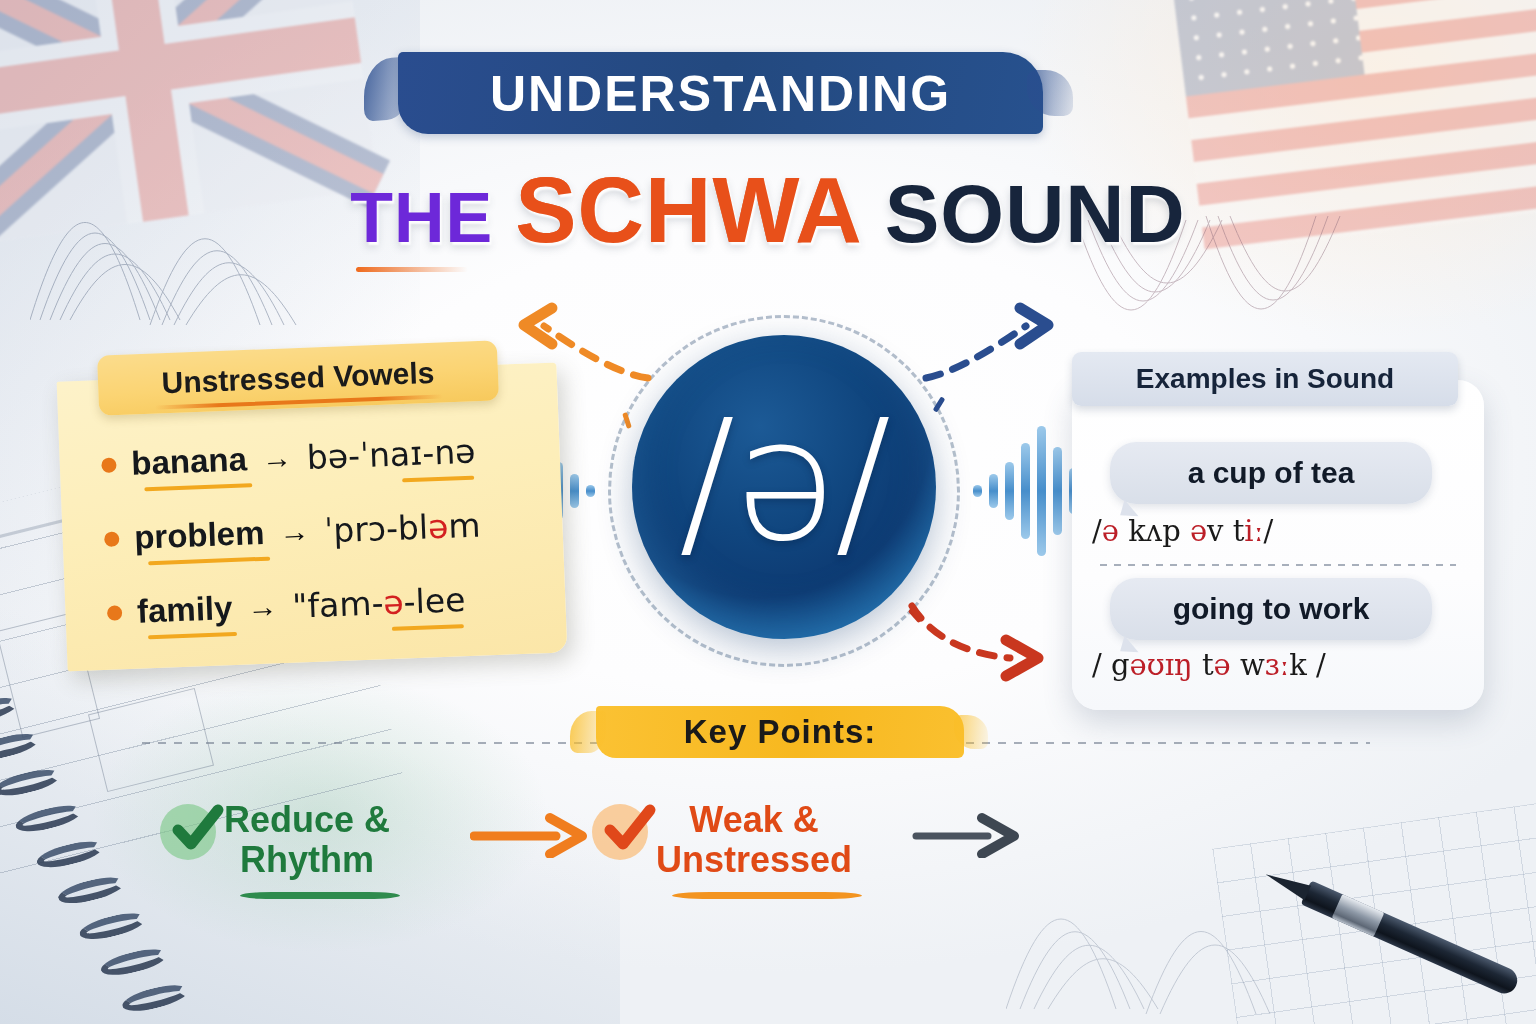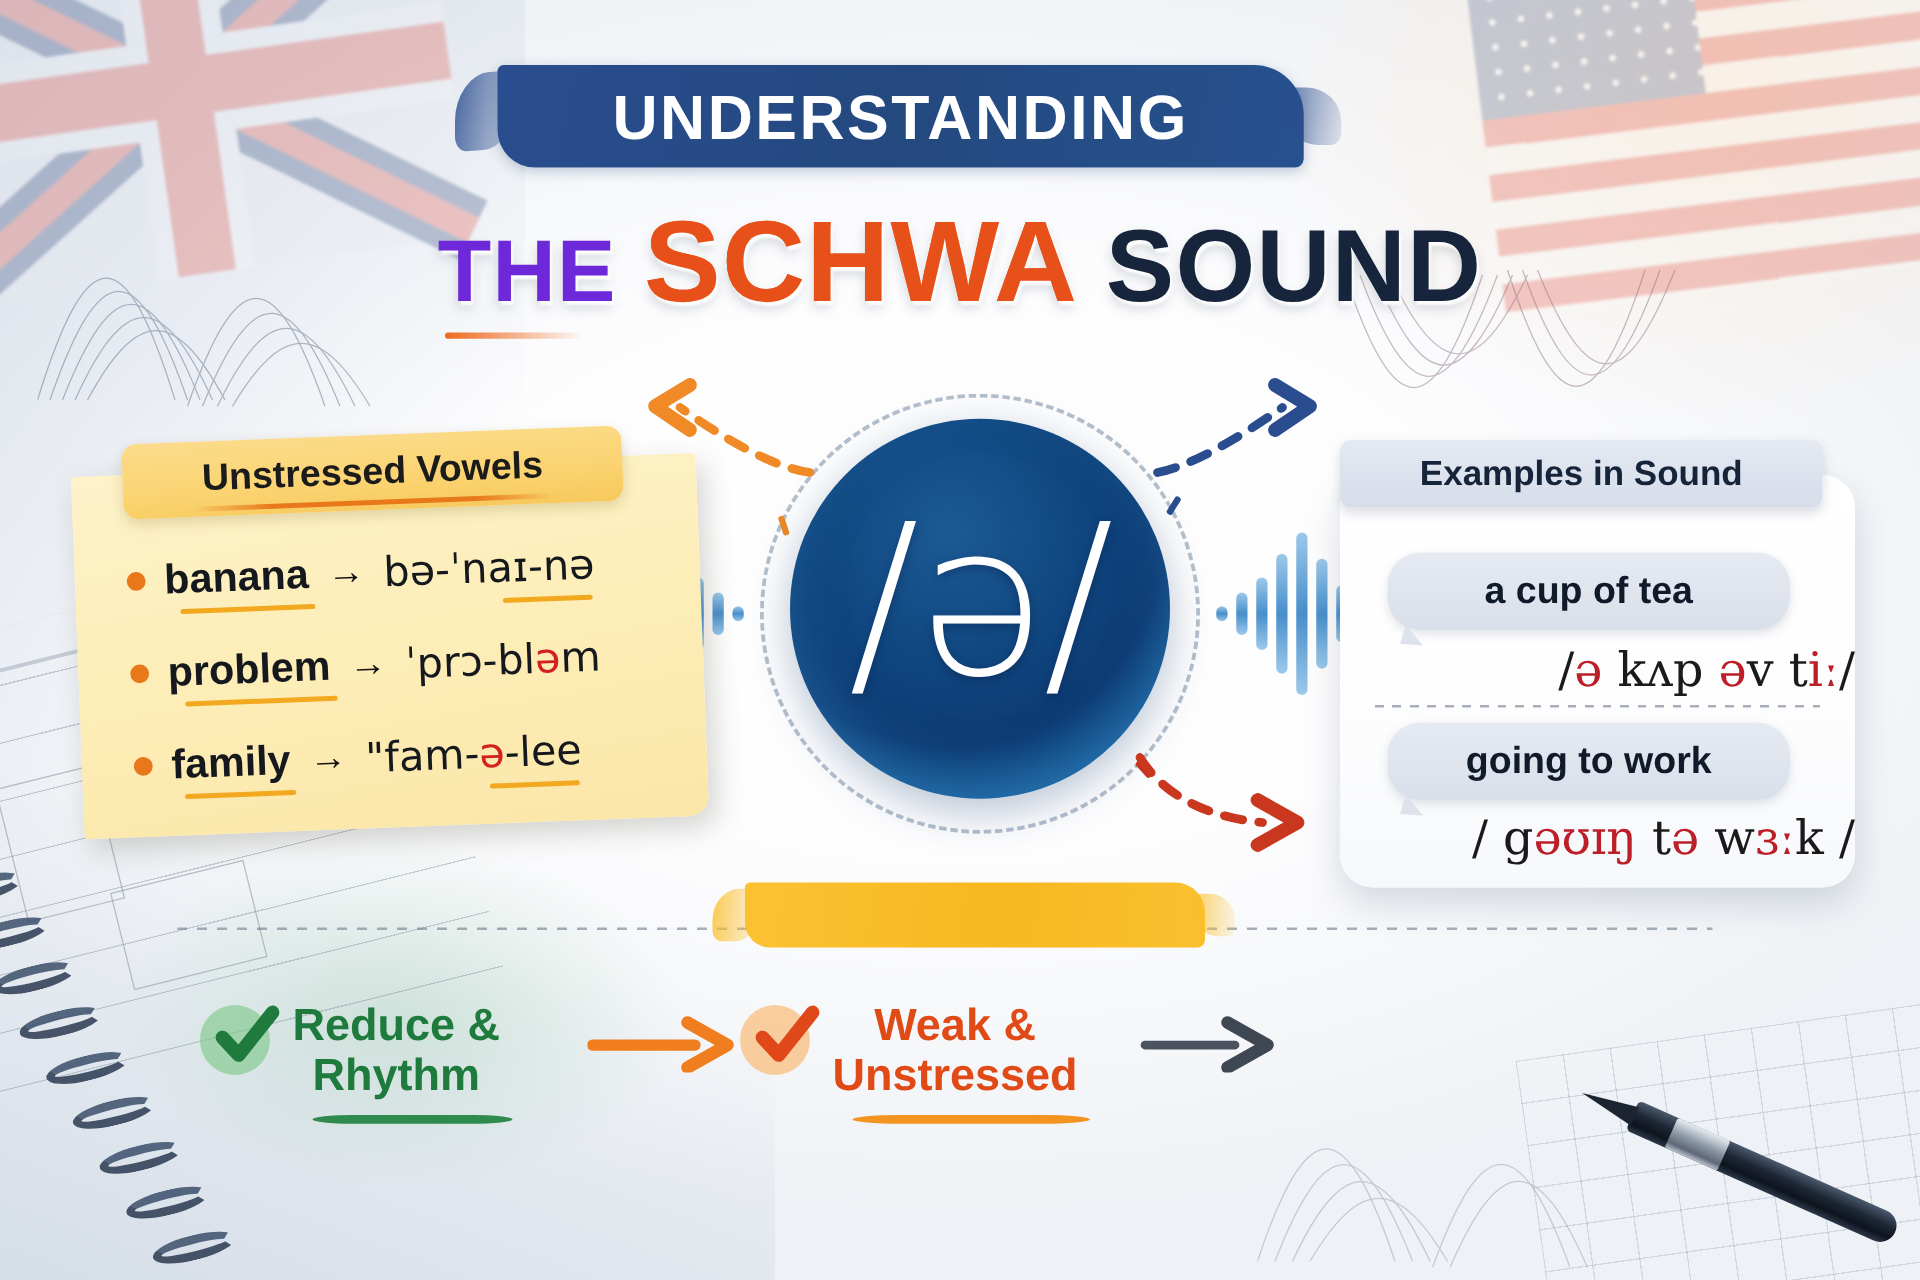--- a/index.html
+++ b/index.html
@@ -270,22 +270,22 @@
     box-shadow: 0 3px 8px rgba(60,80,110,.16);
   }
   .bubble::after {
     content:""; position:absolute; left: 12px; bottom: -14px;
     border-left: 18px solid #dde2ec; border-top: 12px solid transparent;
     border-bottom: 4px solid transparent;
     transform: rotate(16deg);
   }
   .bubble span { color:#111a28; font-weight:bold; font-size: 30px; }
   .phon {
-    position:absolute; text-align:right; width: 100%;
-    font-family:"DejaVu Serif", serif; font-size: 38px; color:#1a1a1a;
+    position:absolute; text-align:left; width: 100%;
+    font-family:"DejaVu Serif", serif; font-size: 29px; color:#1a1a1a;padding-left:20px;
   }
   .phon .hl { color:#bc1f28; }
   .divider-dots {
     position:absolute; left: 28px; right: 28px; height: 2px;
     background: repeating-linear-gradient(to right, #8b95a5 0 7px, transparent 7px 14px);
     opacity:.75;
   }
 
   
   .kp-brush {
@@ -308,21 +308,21 @@
     display:flex; align-items:center; justify-content:center;
     color:#1a1a1a; font-weight:bold; font-size: 33px; letter-spacing: 1px;
   }
   .kp-divider {
     position:absolute; left: 142px; top: 742px; width: 468px; height: 2px;
     background: repeating-linear-gradient(to right, #6f7a8c 0 8px, transparent 8px 16px);
     opacity:.6;
   }
   .kp-divider.right { left: 950px; width: 420px; }
 
-  .kp-item { position:absolute; display:flex; align-items:flex-start; gap: 18px; }
+  .kp-item { position:absolute; display:flex; align-items:flex-start; gap: 8px; }
   .kp-check {
     width: 56px; height: 56px; border-radius: 50%; flex:0 0 auto;
     display:flex; align-items:center; justify-content:center;
     position:relative; margin-top: 4px;
   }
   .kp-check svg { position:absolute; left: 6px; top: -6px; }
   .kp-text { font-weight:bold; font-size: 36px; line-height: 1.12; position:relative; }
   .kp-text .under {
     position:absolute; left: 16px; right: -10px; bottom: -18px; height: 7px;
     border-radius: 40%/100%;
@@ -521,20 +521,21 @@
     </div>
     <div class="phon" style="left:0; top:268px;"><span>/ g</span><span class="hl">əʊɪŋ</span><span> t</span><span class="hl">ə</span><span> w</span><span class="hl">ɜː</span><span>k /</span></div>
   </div>
   <div class="card-right-head">
     <span>Examples in Sound</span>
   </div>
 
   <div class="kp-divider"></div>
   <div class="kp-divider right"></div>
   <div class="kp-brush"></div>
+  <div class="kp-label">Key Points:</div>
 
   <div class="kp-item" style="left:160px; top:800px;">
     <div class="kp-check mix-green">
       <svg width="62" height="62" viewBox="0 0 62 62">
         <path d="M12,32 L25,46 L52,12" fill="none" stroke="#1f7a3d" stroke-width="11" stroke-linecap="round" stroke-linejoin="round"></path>
       </svg>
     </div>
     <div class="kp-text" style="color:#1f7a3d; text-align:center;">
       <div>Reduce &amp;</div>
       <div>Rhythm</div>

